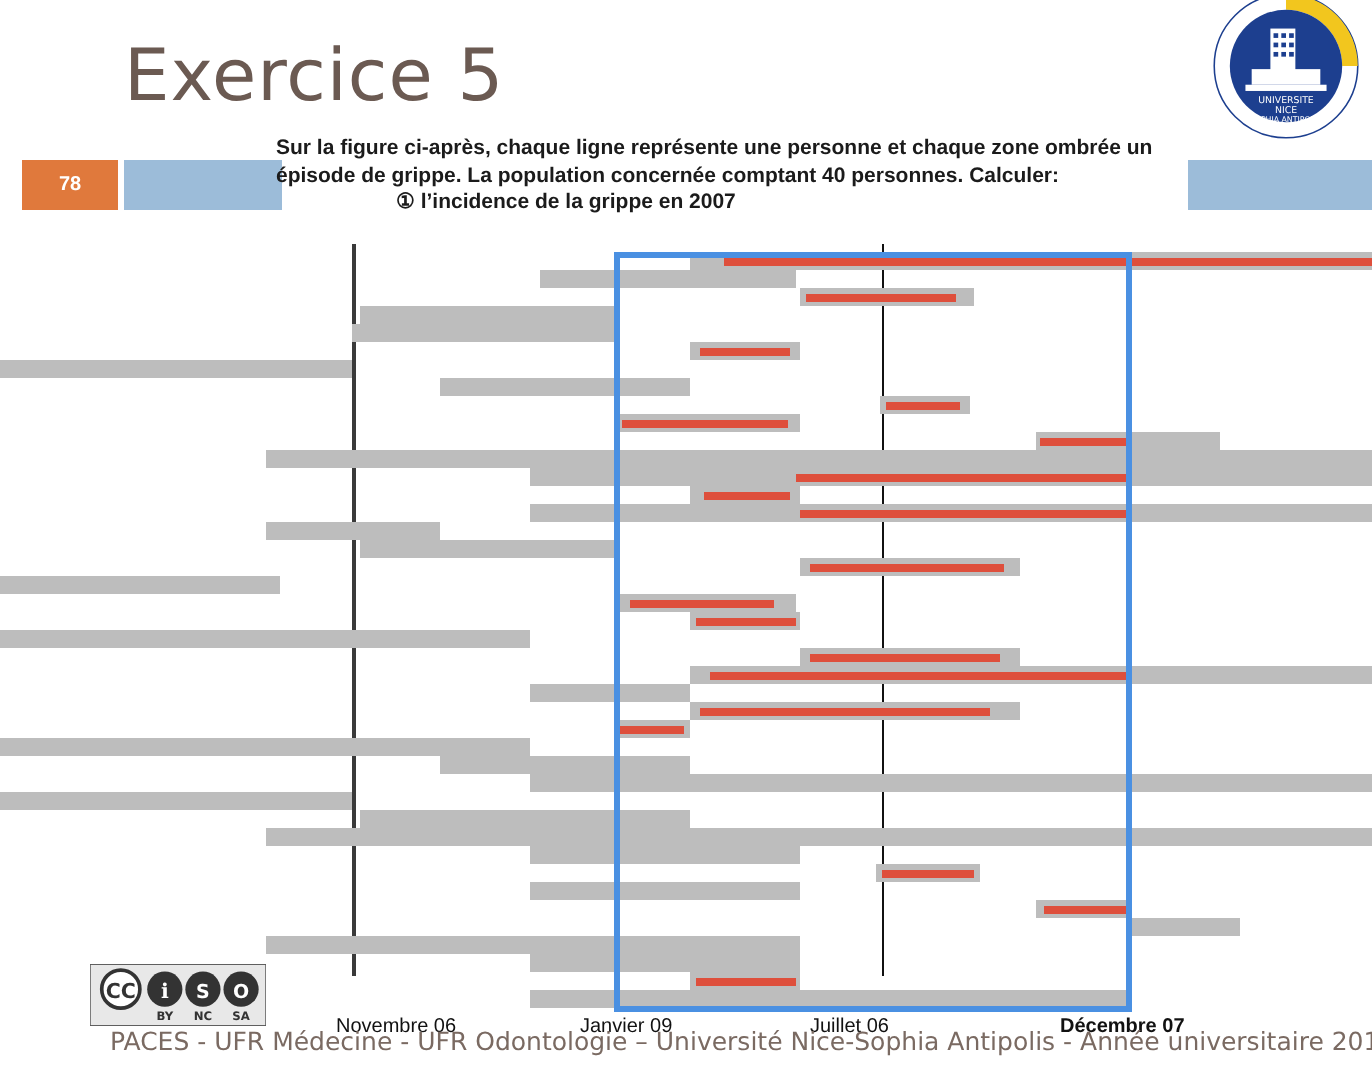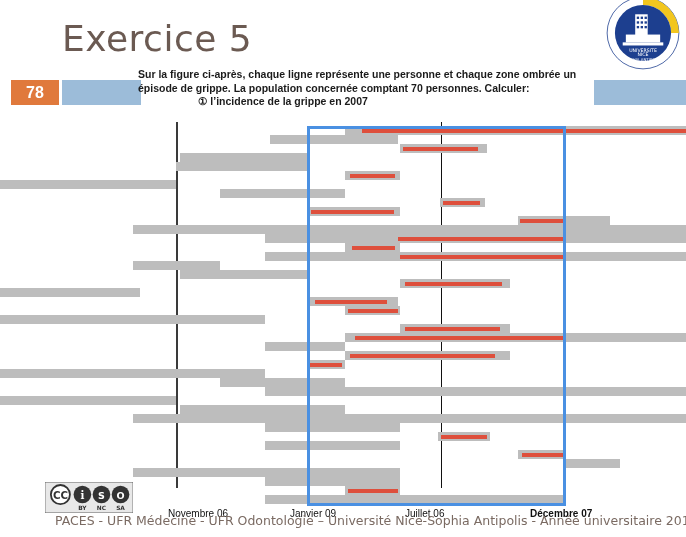--- a/index.html
+++ b/index.html
@@ -29,21 +29,21 @@
   }
 
   #page-badge {
     position: absolute;
     left: 11px;
     top: 80px;
     width: 48px;
     height: 25px;
     background: #e0793c;
     color: #ffffff;
-    font-size: 16px;
+    font-size: 10px;
     font-weight: bold;
     display: flex;
     align-items: center;
     justify-content: center;
   }
   #banner-left {
     position: absolute;
     left: 62px;
     top: 80px;
     width: 79px;
@@ -173,21 +173,21 @@
   <rect x="52" y="41" width="3" height="3" fill="#1d3f8f"></rect>
   <rect x="28" y="52" width="44" height="10" fill="#ffffff"></rect>
   <rect x="24" y="62" width="52" height="4" fill="#ffffff"></rect>
   <text x="50" y="74" font-size="6" fill="#ffffff" text-anchor="middle" font-family="DejaVu Sans, sans-serif">UNIVERSITE</text>
   <text x="50" y="80" font-size="6" fill="#ffffff" text-anchor="middle" font-family="DejaVu Sans, sans-serif">NICE</text>
   <text x="50" y="86" font-size="5" fill="#ffffff" text-anchor="middle" font-family="DejaVu Sans, sans-serif">SOPHIA ANTIPOLIS</text>
 </svg>
 
 <div id="instructions">
   <span>Sur la figure ci-après, chaque ligne représente une personne et chaque zone ombrée</span>
-  <span>un épisode de grippe. La population concernée comptant 70 personnes. Calculer:</span>
+  <span>un épisode de grippe. La population concernée comptant 40 personnes. Calculer:</span>
   <span class="ask">① l’incidence de la grippe en 2007</span>
 </div>
 
 <div id="chart">
     <div class="gridline" style="left: 176px;"></div>
     <div class="gridline thin" style="left: 441px;"></div>
     <div class="row" style="top: 4px;">
       <div class="gbar" style="left: 345px; width: 341px;"></div>
       <div class="rbar" style="left: 362px; width: 324px;"></div>
     </div>

